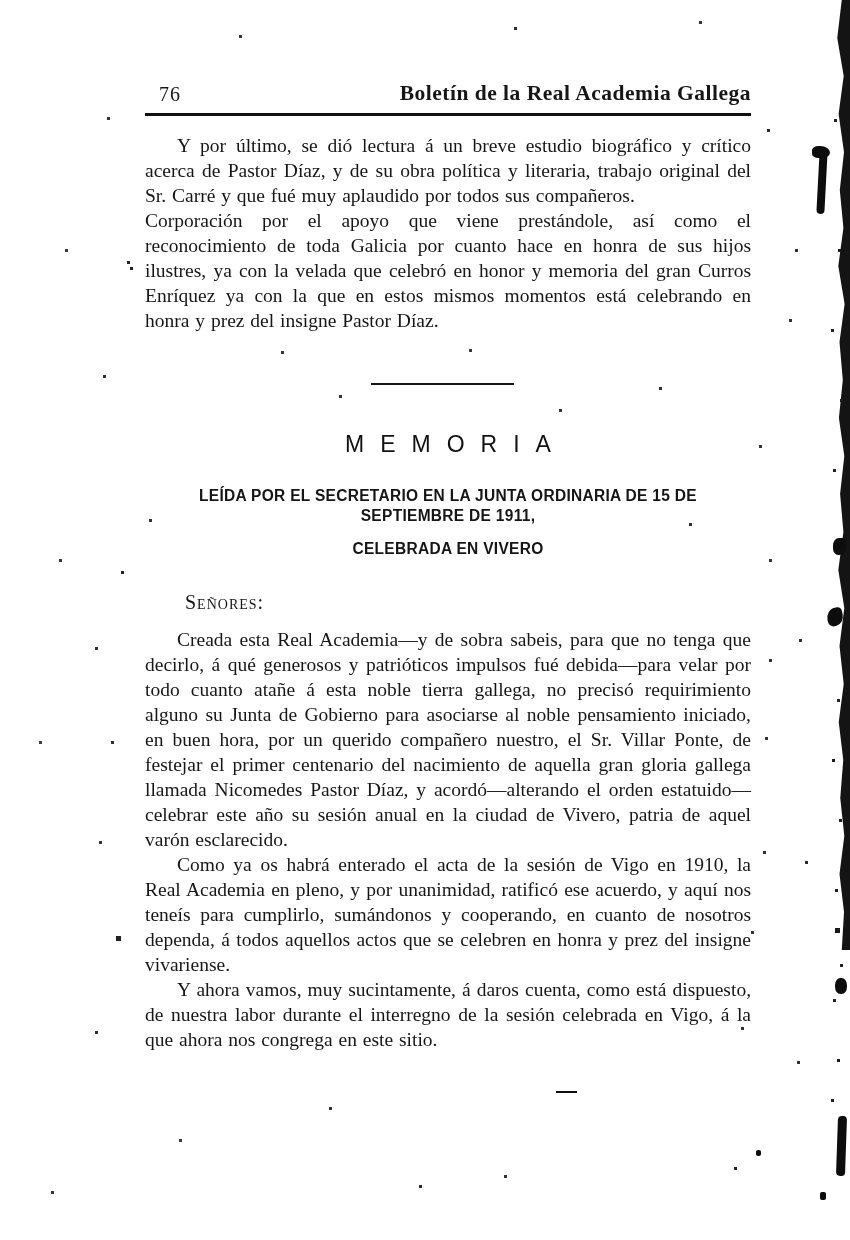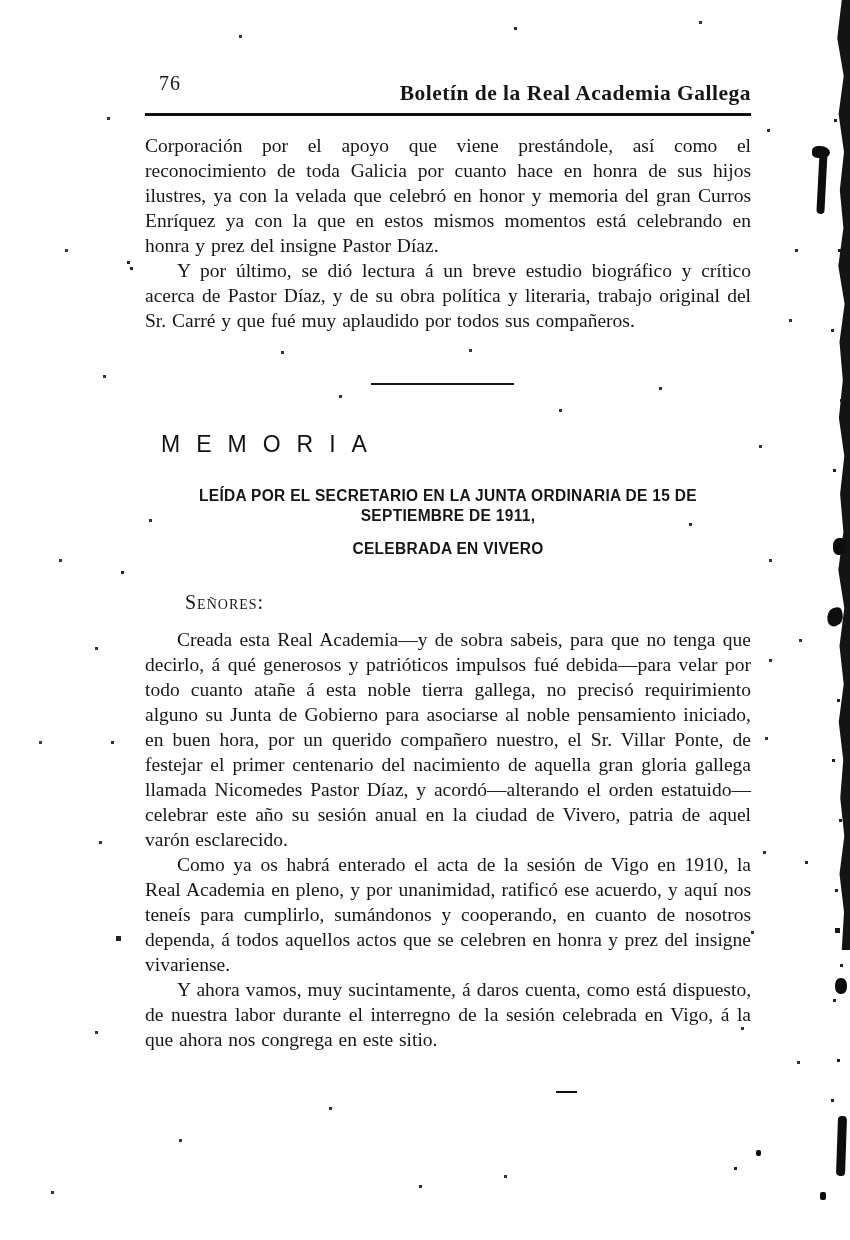--- a/index.html
+++ b/index.html
@@ -21,21 +21,21 @@
 
   
   .header {
     margin-top: 82px;
     position: relative;
     padding-bottom: 7px;
     border-bottom: 3px solid #101010;
     height: 34px;
   }
   .page-num {
-    position: absolute; left: 14px; bottom: 18px;
+    position: absolute; left: 14px; bottom: 7px;
     font-size: 20px; letter-spacing: 1px;
   }
   .journal {
     position: absolute; left: 0; right: 0; bottom: 7px;
     text-align: right;
     font-size: 21.5px;
     font-weight: bold;
     letter-spacing: 0.5px;
   }
 
@@ -54,21 +54,21 @@
   .section-divider {
     width: 143px;
     height: 0;
     border-top: 2px solid #151515;
     margin: 50px auto 0 auto;
     position: relative; left: -6px;
   }
 
   .memoria-heading {
     margin-top: 46px;
-    text-align: left;
+    text-align: center;
     font-family: "Liberation Sans", sans-serif;
     font-weight: 400;
     font-size: 23px;
     letter-spacing: 16px;
     text-indent: 16px; 
     color: #111;
   }
 
   .subtitle {
     margin-top: 29px;
@@ -152,22 +152,22 @@
 <div class="page">
 
   <div class="content">
 
     <header class="header">
       <span class="page-num">76</span>
       <span class="journal">Boletín de la Real Academia Gallega</span>
     </header>
 
     <section class="intro">
+      <p class="para">Y por último, se dió lectura á un breve estudio biográfico y crítico acerca de Pastor Díaz, y de su obra política y literaria, trabajo original del Sr. Carré y que fué muy aplaudido por todos sus compañeros.</p>
       <p class="para no-indent">Corporación por el apoyo que viene prestándole, así como el reconocimiento de toda Galicia por cuanto hace en honra de sus hijos ilustres, ya con la velada que celebró en honor y memoria del gran Curros Enríquez ya con la que en estos mismos momentos está celebrando en honra y prez del insigne Pastor Díaz.</p>
-      <p class="para">Y por último, se dió lectura á un breve estudio biográfico y crítico acerca de Pastor Díaz, y de su obra política y literaria, trabajo original del Sr. Carré y que fué muy aplaudido por todos sus compañeros.</p>
     </section>
 
     <div class="section-divider"></div>
 
     <h1 class="memoria-heading">MEMORIA</h1>
 
     <p class="subtitle line1">LEÍDA POR EL SECRETARIO EN LA JUNTA ORDINARIA DE 15 DE SEPTIEMBRE DE 1911,</p>
     <p class="subtitle line2">CELEBRADA EN VIVERO</p>
 
     <p class="salutation">Señores:</p>

